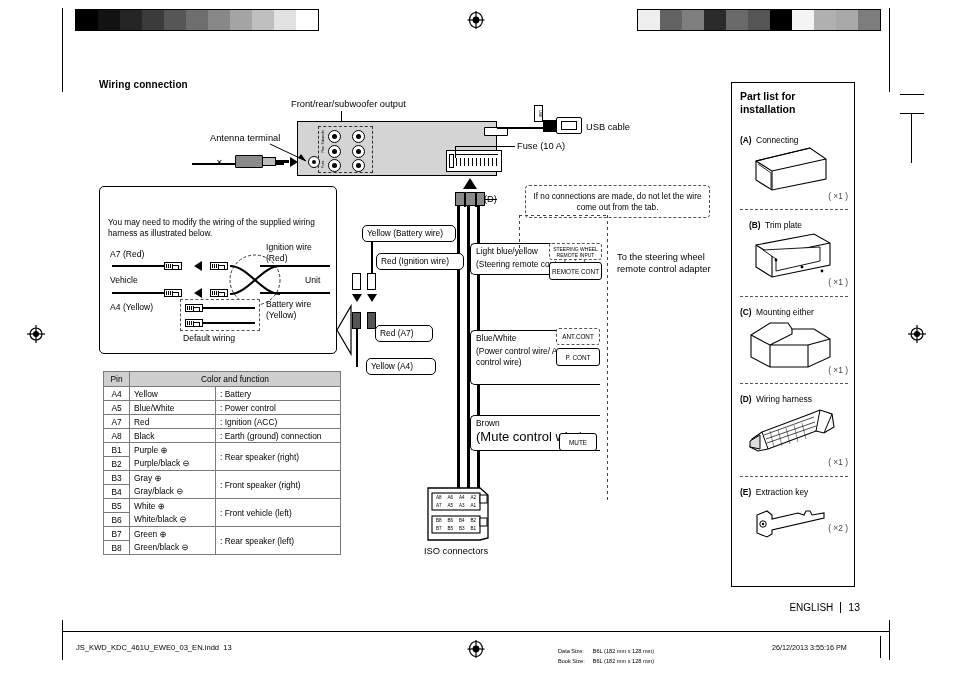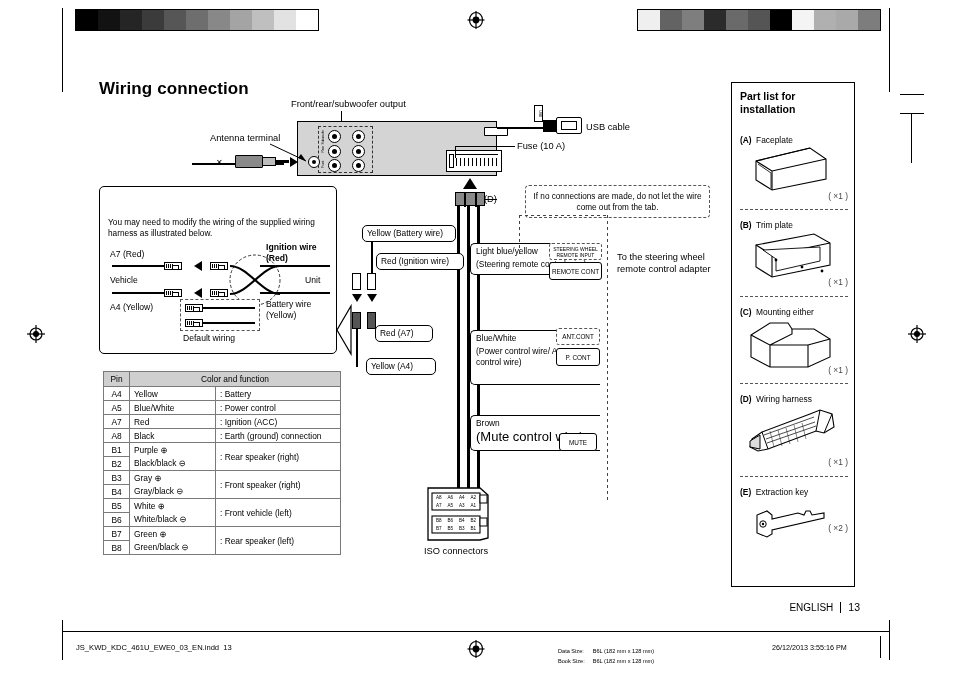--- a/index.html
+++ b/index.html
@@ -17,21 +17,21 @@
   
   .cropmark { position:absolute; background:#000; }
   .reg { position:absolute; width:18px; height:18px; }
   .reg svg { display:block; }
   .graybar { position:absolute; height:22px; display:flex; border:1px solid #000; }
   .graybar i { display:block; width:22px; height:100%; }
 
   
   .h-wiring {
     position:absolute; left:99px; top:79px;
-    font-size:17px; font-weight:bold; letter-spacing:.1px;
+    font-size:10px; font-weight:bold; letter-spacing:.1px;
   }
 
   
   .cap { position:absolute; font-size:9.3px; line-height:12px; }
 
   
   .unit-body {
     position:absolute; left:297px; top:121px; width:200px; height:55px;
     background:#d4d4d4; border:1px solid #000;
   }
@@ -343,21 +343,21 @@
   <div class="dbox" style="left:525px;top:185px;width:185px;height:33px;">
     <div style="font-size:8.2px;line-height:11px;text-align:center;padding:5px 7px;">If no connections are made, do not let the wire come out from the tab.</div>
   </div>
 
   <div class="rbox iso-note">
     <div class="t2">You may need to modify the wiring of the supplied wiring harness as illustrated below.</div>
 
     <div class="wirelbl" style="left:10px;top:62px;">A7 (Red)</div>
     <div class="wirelbl" style="left:10px;top:88px;">Vehicle</div>
     <div class="wirelbl" style="left:10px;top:115px;">A4 (Yellow)</div>
-    <div class="wirelbl" style="left:166px;top:55px;width:68px;font-weight:bold;">Ignition wire (Red)</div>
+    <div class="wirelbl" style="left:166px;top:55px;width:68px;">Ignition wire (Red)</div>
     <div class="wirelbl" style="left:205px;top:88px;">Unit</div>
     <div class="wirelbl" style="left:166px;top:112px;width:68px;">Battery wire (Yellow)</div>
     <div class="wirelbl" style="left:83px;top:146px;">Default wiring</div>
 
     <div class="ln h" style="left:12px;top:78px;width:64px;height:2px;"></div>
     <div class="ln h" style="left:12px;top:105px;width:64px;height:2px;"></div>
     <div class="ln h" style="left:160px;top:78px;width:70px;height:2px;"></div>
     <div class="ln h" style="left:160px;top:105px;width:70px;height:2px;"></div>
 
     <div class="crimp" style="left:64px;top:75px;"></div>
@@ -496,21 +496,21 @@
           <td class="fn">: Earth (ground) connection</td>
         </tr>
 
       <tr>
           <td class="pin">B1</td>
           <td class="col nb-bottom">Purple ⊕</td>
           <td class="fn" rowspan="2">: Rear speaker (right)</td>
         </tr>
       <tr>
           <td class="pin">B2</td>
-          <td class="col nb-top">Black/black ⊖</td>
+          <td class="col nb-top">Purple/black ⊖</td>
         </tr>
 
       <tr>
           <td class="pin">B3</td>
           <td class="col nb-bottom">Gray ⊕</td>
           <td class="fn" rowspan="2">: Front speaker (right)</td>
         </tr>
       <tr>
           <td class="pin">B4</td>
           <td class="col nb-top">Gray/black ⊖</td>
@@ -536,33 +536,33 @@
           <td class="col nb-top">Green/black ⊖</td>
         </tr>
     </tbody>
   </table>
 
   <div class="partlist">
     <h2>Part list for installation</h2>
 
     <div class="part-item" style="top:46px;">
       <span class="nm"><b>(A)</b></span>
-      <span class="nm">Faceplate</span>
+      <span class="nm">Connecting</span>
     </div>
     <svg class="part-art" style="left:20px;top:62px;" width="78" height="48" viewBox="0 0 78 48">
       <path d="M4 16 L58 3 L74 14 L74 34 L20 45 L4 35 Z" fill="#fff" stroke="#000" stroke-width="1.1"></path>
       <path d="M4 16 L58 3 M4 16 L20 26 L20 45 M20 26 L74 14" fill="none" stroke="#000" stroke-width="1.1"></path>
       <path d="M6 19 L19 28 L19 43" fill="none" stroke="#000" stroke-width=".8"></path>
     </svg>
     <div class="part-item" style="top:108px;">
       <span class="qty">( ×1 )</span>
     </div>
     <div class="divider" style="top:126px;"></div>
 
-    <div class="part-item" style="top:131px;">
+    <div class="part-item" style="top:131px;margin-left:9px;">
       <span class="nm"><b>(B)</b></span>
       <span class="nm">Trim plate</span>
     </div>
     <svg class="part-art" style="left:20px;top:148px;" width="82" height="50" viewBox="0 0 82 50">
       <path d="M4 14 L62 3 L78 12 L78 34 L20 46 L4 36 Z" fill="#fff" stroke="#000" stroke-width="1.1"></path>
       <path d="M4 14 L20 24 L20 46 M20 24 L78 12" fill="none" stroke="#000" stroke-width="1.1"></path>
       <path d="M11 19 L24 28 L24 40 L68 30 L68 16 Z" fill="#fff" stroke="#000" stroke-width=".9"></path>
       <circle cx="24" cy="29" r="1.4" fill="#000"></circle>
       <circle cx="50" cy="36" r="1.4" fill="#000"></circle>
       <circle cx="70" cy="40" r="1.4" fill="#000"></circle>

